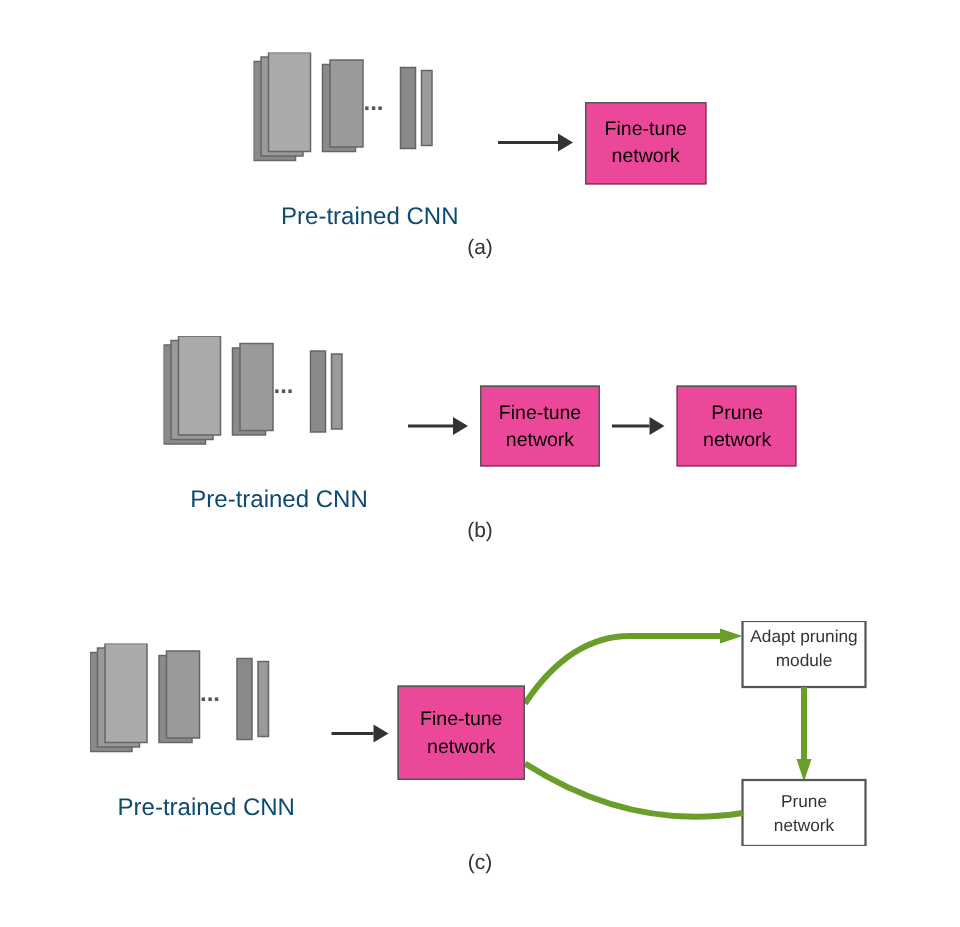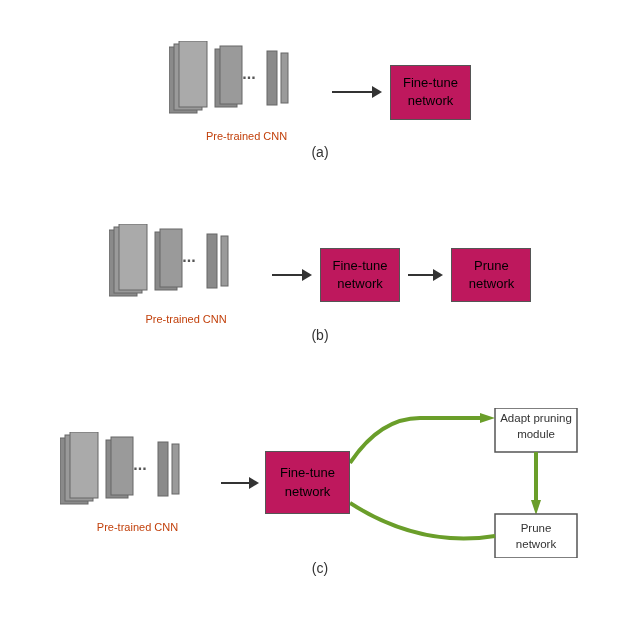--- a/index.html
+++ b/index.html
@@ -32,21 +32,21 @@
       justify-content: center;
       gap: 0px;
       width: 100%;
       padding: 0 30px;
     }
     
     .box {
       border: 1.5px solid #555;
       padding: 8px 12px;
       text-align: center;
-      background: #be185d;
+      background: #ec4899;
       line-height: 1.4;
       min-width: 80px;
     }
     
     .arrow {
       display: flex;
       align-items: center;
       margin: 0 8px;
     }
     .arrow-line {
@@ -61,24 +61,24 @@
       border-bottom: 6px solid transparent;
       border-left: 10px solid #333;
     }
     .sub-caption {
       font-size: 14px;
       color: #333;
       margin-top: 2px;
       font-style: normal;
     }
     .cnn-label {
-      font-size: 11px;
-      color: #c2410c;
+      font-size: 16px;
+      color: #0c4a6e;
       text-align: center;
-      margin-top: 8px;
+      margin-top: 20px;
     }
     .cnn-wrapper {
       display: flex;
       flex-direction: column;
       align-items: center;
     }
 
     
     .cnn-drawing {
       display: flex;

